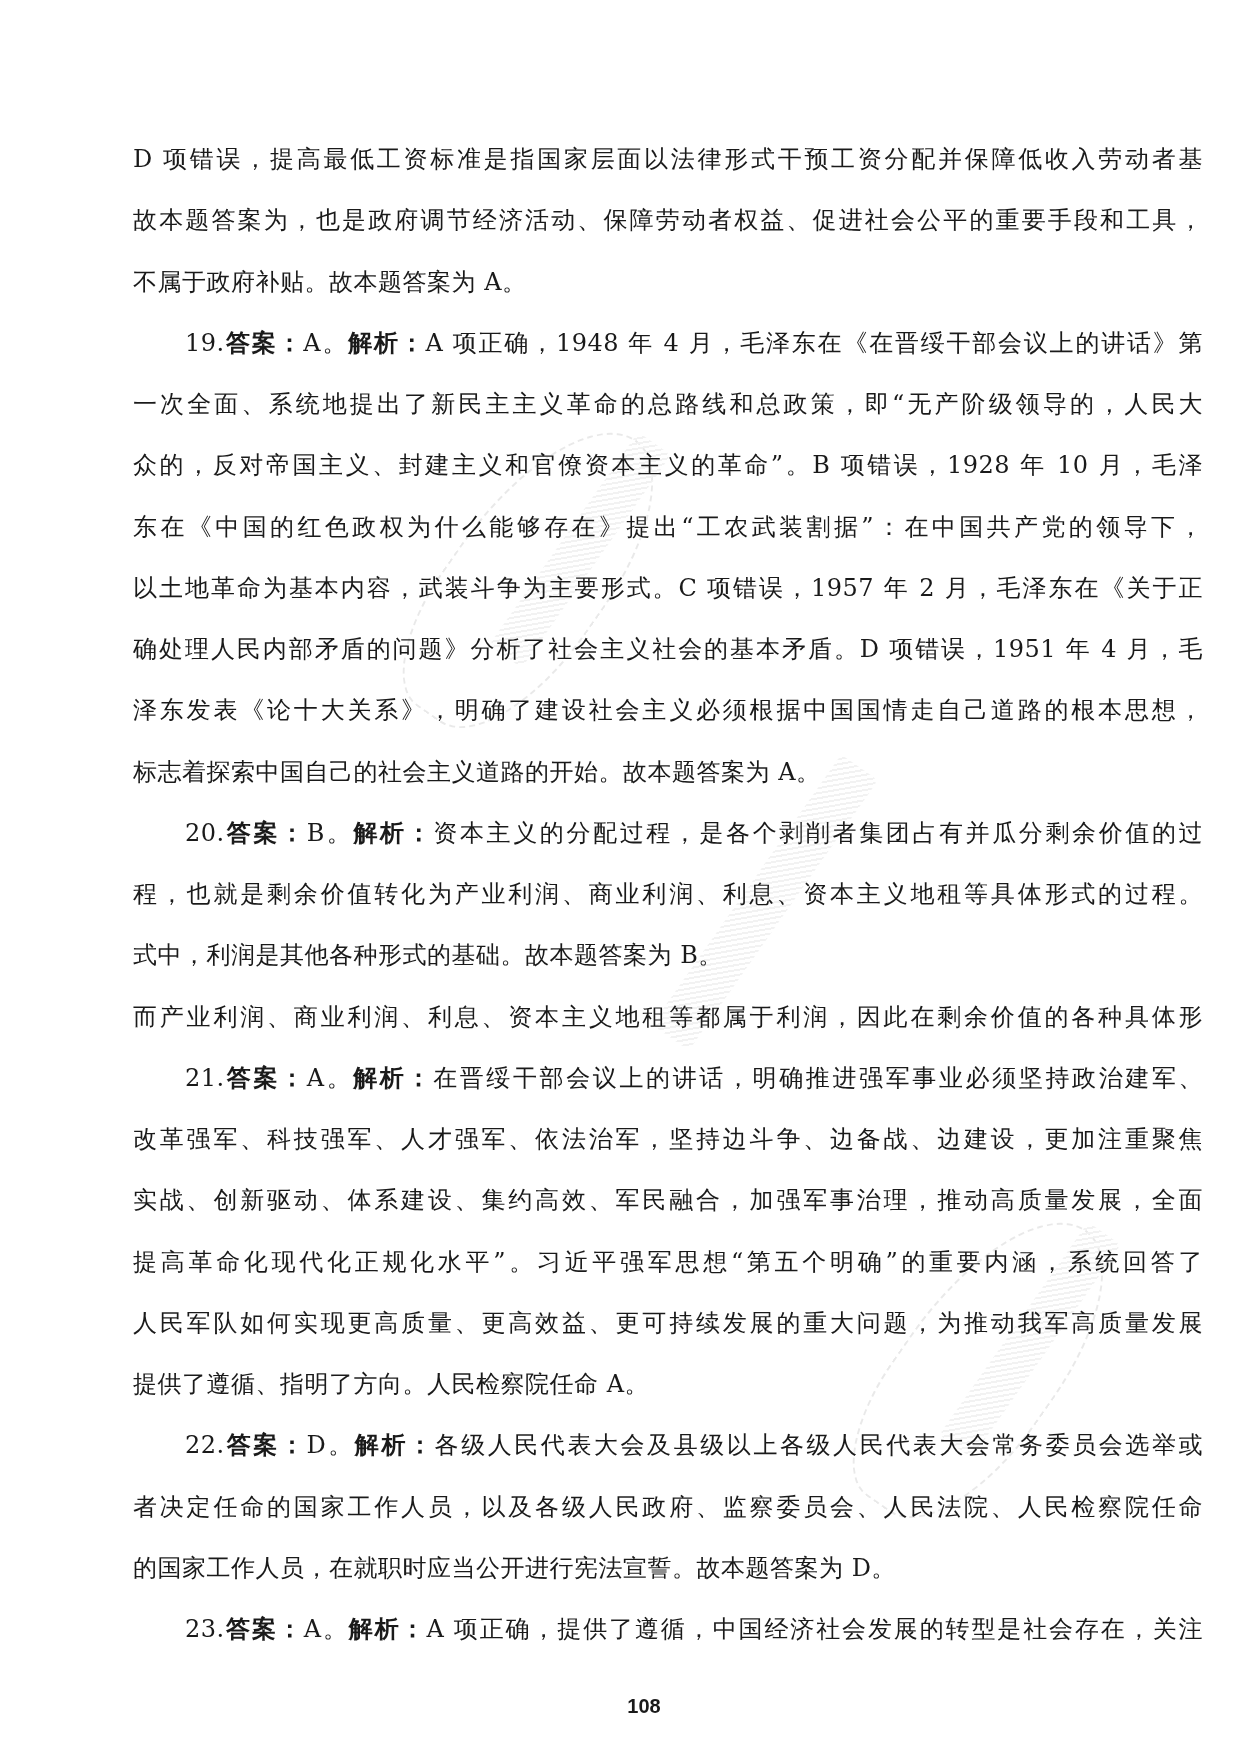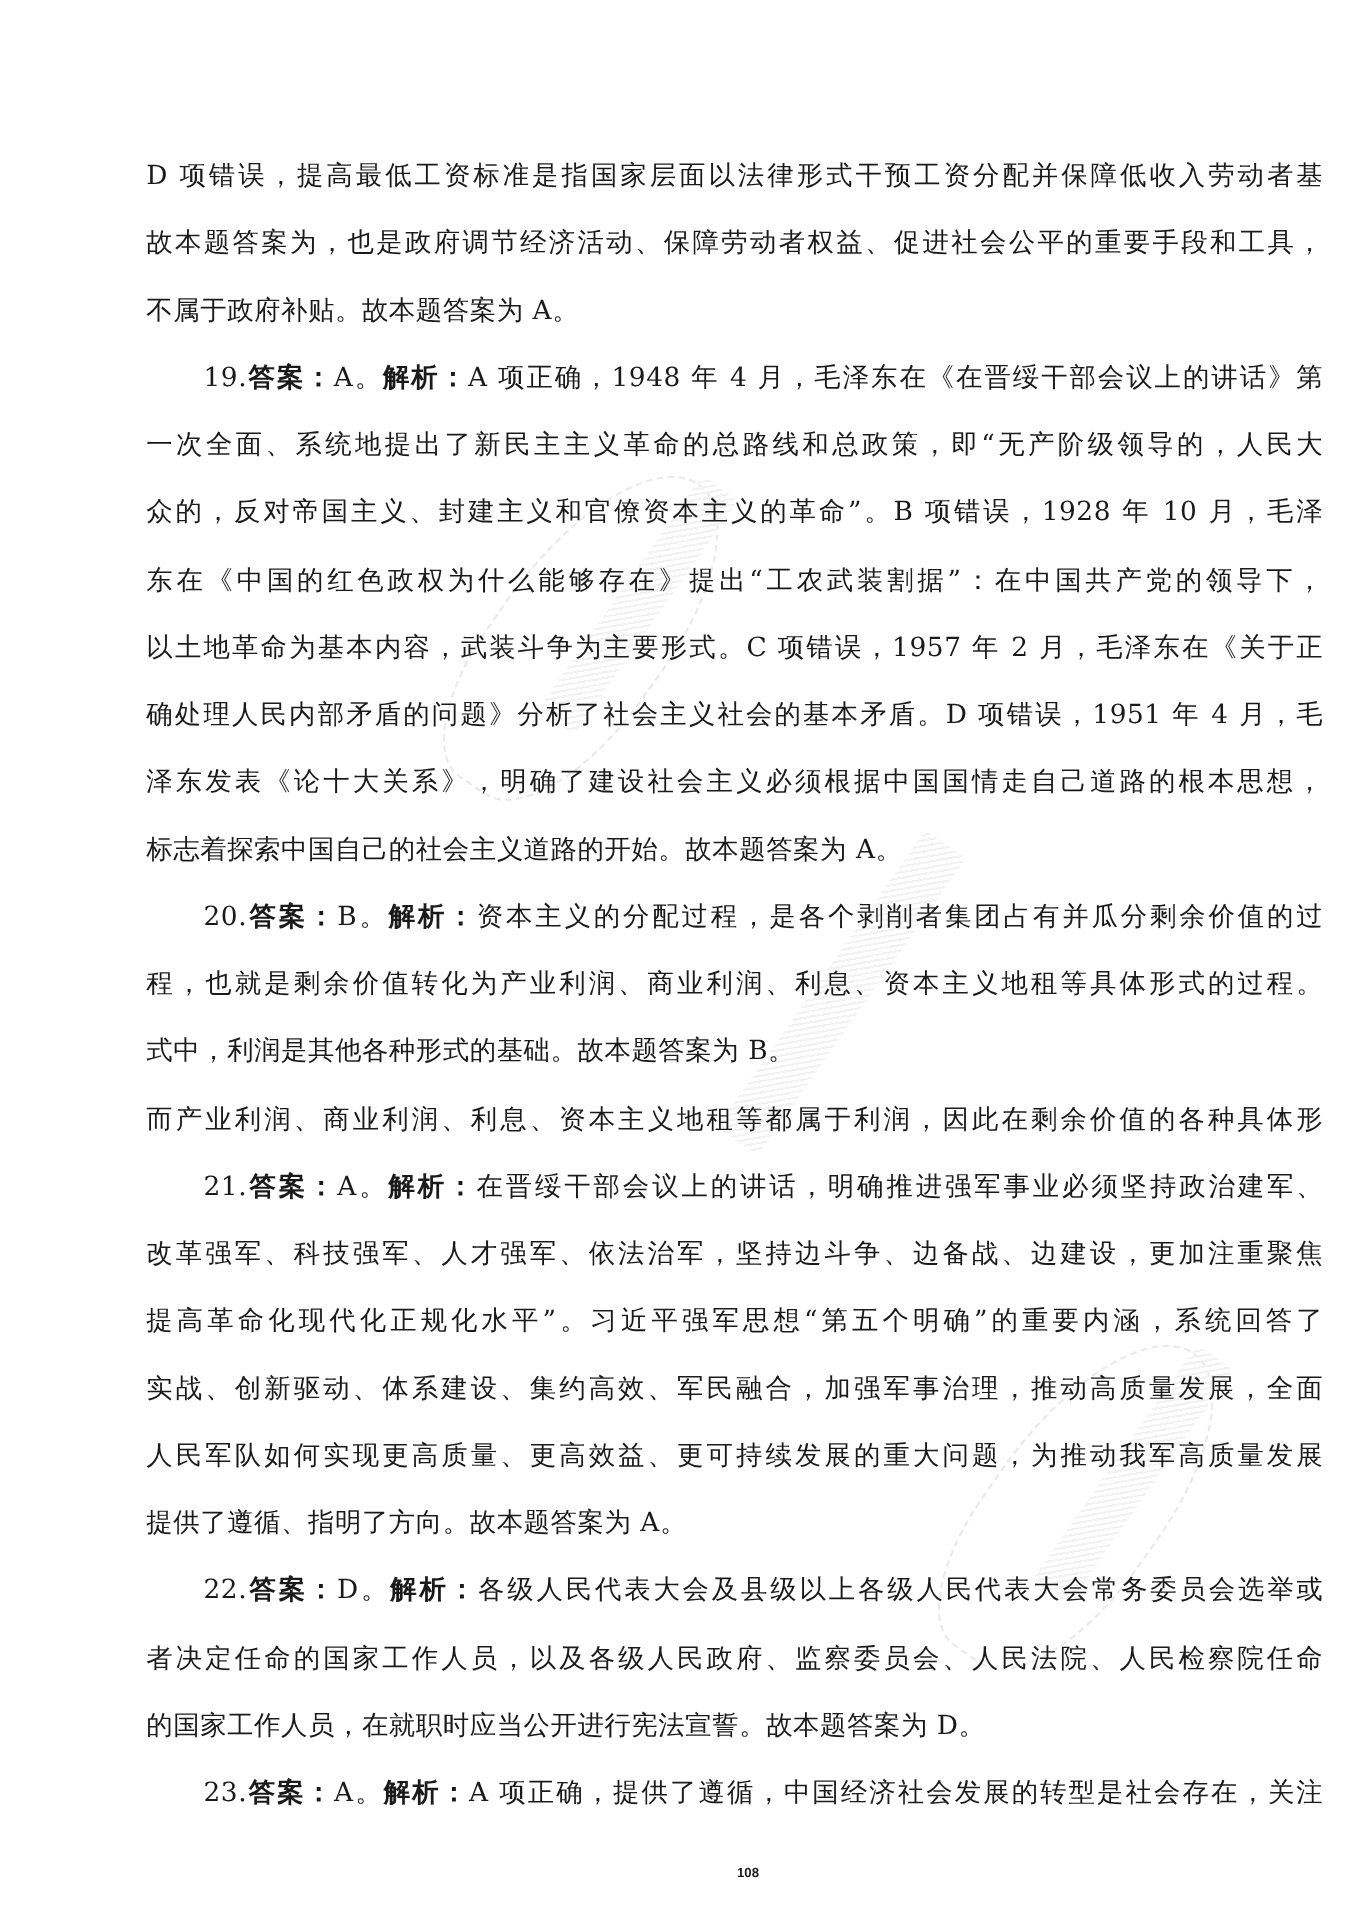--- a/index.html
+++ b/index.html
@@ -17,22 +17,22 @@
   .line {
     height: 61.25px; line-height: 61.25px;
     font-size: 24px; white-space: nowrap;
     text-align: justify; text-align-last: justify;
     letter-spacing: 0.5px;
   }
   .line.last { text-align-last: left; }
   .line.indent { padding-left: 52px; }
   .b { font-family: Liberation Mono, monospace; font-weight: bold; }
   .page-number {
-    position: absolute; left: 640px; top: 1695px; width: 80px; text-align: center;
-    font-family: "Liberation Sans", "DejaVu Sans", sans-serif; font-weight: bold; font-size: 12px;
+    position: absolute; left: 604px; top: 1695px; width: 80px; text-align: center;
+    font-family: "Liberation Sans", "DejaVu Sans", sans-serif; font-weight: bold; font-size: 20px;
   }
 </style>
 </head>
 <body>
 
 <div class="page">
 
   <div class="watermark" style="left:330px; top:440px; width:420px; height:300px;">
     <div class="wm-shape" style="left:30px; top:60px; width:340px; height:150px;"></div>
     <div class="wm-band" style="left:120px; top:90px; width:260px; height:40px;"></div>
@@ -67,24 +67,24 @@
     <div>
       <div class="line indent"><span>20.</span><span class="b">答案：</span><span>B。</span><span class="b">解析：</span><span>资本主义的分配过程，是各个剥削者集团占有并瓜分剩余价值的过</span></div>
       <div class="line">程，也就是剩余价值转化为产业利润、商业利润、利息、资本主义地租等具体形式的过程。</div>
       <div class="line last">式中，利润是其他各种形式的基础。故本题答案为 B。</div>
       <div class="line">而产业利润、商业利润、利息、资本主义地租等都属于利润，因此在剩余价值的各种具体形</div>
     </div>
 
     <div>
       <div class="line indent"><span>21.</span><span class="b">答案：</span><span>A。</span><span class="b">解析：</span><span>在晋绥干部会议上的讲话，明确推进强军事业必须坚持政治建军、</span></div>
       <div class="line">改革强军、科技强军、人才强军、依法治军，坚持边斗争、边备战、边建设，更加注重聚焦</div>
+      <div class="line">实战、创新驱动、体系建设、集约高效、军民融合，加强军事治理，推动高质量发展，全面</div>
       <div class="line">提高革命化现代化正规化水平”。习近平强军思想“第五个明确”的重要内涵，系统回答了</div>
-      <div class="line">实战、创新驱动、体系建设、集约高效、军民融合，加强军事治理，推动高质量发展，全面</div>
       <div class="line">人民军队如何实现更高质量、更高效益、更可持续发展的重大问题，为推动我军高质量发展</div>
-      <div class="line last">提供了遵循、指明了方向。故本题答案为 A。</div>
+      <div class="line last">提供了遵循、指明了方向。人民检察院任命 A。</div>
     </div>
 
     <div>
       <div class="line indent"><span>22.</span><span class="b">答案：</span><span>D。</span><span class="b">解析：</span><span>各级人民代表大会及县级以上各级人民代表大会常务委员会选举或</span></div>
       <div class="line">者决定任命的国家工作人员，以及各级人民政府、监察委员会、人民法院、人民检察院任命</div>
       <div class="line last">的国家工作人员，在就职时应当公开进行宪法宣誓。故本题答案为 D。</div>
     </div>
 
     <div>
       <div class="line indent"><span>23.</span><span class="b">答案：</span><span>A。</span><span class="b">解析：</span><span>A 项正确，提供了遵循，中国经济社会发展的转型是社会存在，关注</span></div>

